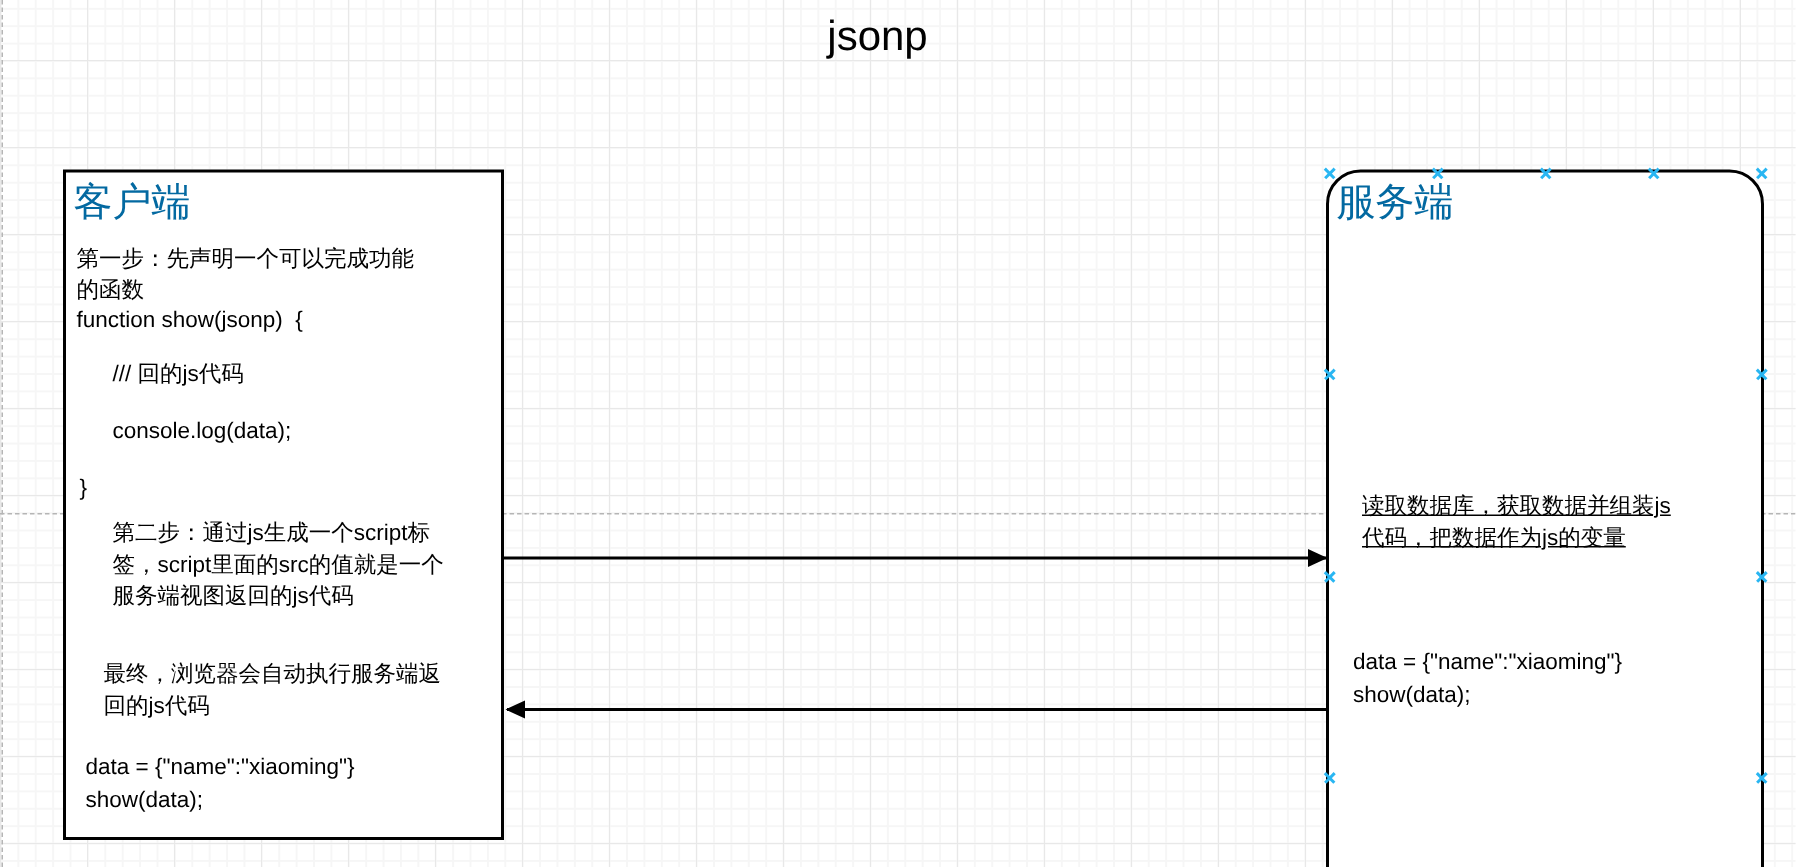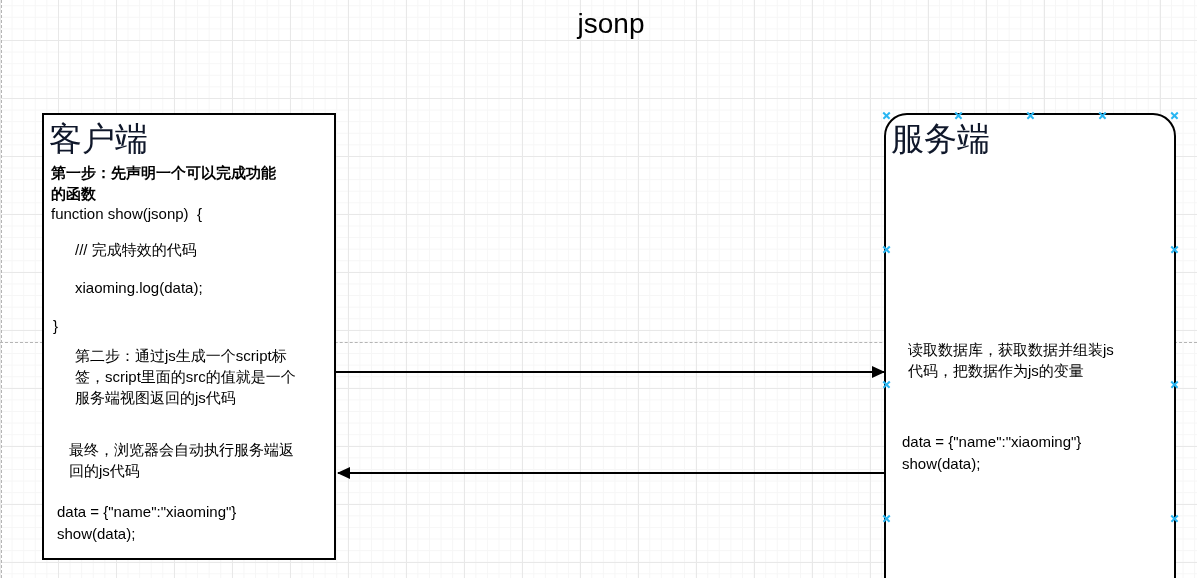--- a/index.html
+++ b/index.html
@@ -22,30 +22,30 @@
   .pageline-v{
     position:absolute;left:1px;top:0;height:578px;width:0;
     border-left:1px dashed #b5b5b5;z-index:1;
   }
   .pageline-h{
     position:absolute;left:0;top:342px;width:1197px;height:0;
     border-top:1px dashed #b5b5b5;z-index:1;
   }
   .diagram-title{
     position:absolute;left:0;top:8px;width:1170px;
-    text-align:center;font-size:28px;color:#000;z-index:2;margin-left:26px;
+    text-align:center;font-size:28px;color:#000;z-index:2;
   }
   .shape{
     position:absolute;background:#ffffff;border:2px solid #000000;
     box-sizing:border-box;z-index:3;
   }
   .shape.client{left:42px;top:113px;width:294px;height:447px;}
   .shape.server{left:884px;top:113px;width:292px;height:542px;border-radius:23px;}
   .shape-title{
-    position:absolute;top:2px;left:5px;font-size:33px;color:#0f172a;
+    position:absolute;top:2px;left:5px;font-size:26px;color:#0369a1;
     white-space:nowrap;
     text-align:right;
   }
   .blk{
     position:absolute;font-size:15px;line-height:21px;color:#000;
     white-space:pre-wrap;
   }
   .blk.code{line-height:22px;}
   .arrow{position:absolute;z-index:2;height:12px;}
   .arrow-line{
@@ -70,38 +70,38 @@
 
 <div class="canvas">
 
   <div class="pageline-v"></div>
   <div class="pageline-h"></div>
 
   <div class="diagram-title">jsonp</div>
 
   <div class="shape client">
     <div class="shape-title">客户端</div>
-    <div class="blk" style="top:47px;left:7px;font-weight:bold;">第一步：先声明一个可以完成功能
+    <div class="blk" style="top:47px;left:7px;">第一步：先声明一个可以完成功能
 的函数</div>
     <div class="blk" style="top:88px;left:7px;">function show(jsonp)  {</div>
-    <div class="blk" style="top:124px;left:31px;">/// 完成特效的代码</div>
-    <div class="blk" style="top:162px;left:31px;">xiaoming.log(data);</div>
+    <div class="blk" style="top:124px;left:31px;">/// 回的js代码</div>
+    <div class="blk" style="top:162px;left:31px;">console.log(data);</div>
     <div class="blk" style="top:200px;left:9px;">}</div>
     <div class="blk" style="top:230px;left:7px;margin-left:24px;">第二步：通过js生成一个script标
 签，script里面的src的值就是一个
 服务端视图返回的js代码</div>
     <div class="blk" style="top:324px;left:9px;margin-left:16px;">最终，浏览器会自动执行服务端返
 回的js代码</div>
     <div class="blk code" style="top:386px;left:13px;">data = {"name":"xiaoming"}
 show(data);</div>
   </div>
 
   <div class="shape server" id="server-box" style="--cp-color: #29b6f2;">
     <div class="shape-title">服务端</div>
-    <div class="blk" style="top:224px;left:22px;">读取数据库，获取数据并组装js
+    <div class="blk" style="top:212px;left:22px;text-decoration:underline;">读取数据库，获取数据并组装js
 代码，把数据作为js的变量</div>
     <div class="blk code" style="top:316px;left:16px;">data = {"name":"xiaoming"}
 show(data);</div>
   <div class="cp" style="left: 0%; top: 0%;"></div>
       <div class="cp" style="left: 0%; top: 100%;"></div>
       <div class="cp" style="left: 25%; top: 0%;"></div>
       <div class="cp" style="left: 25%; top: 100%;"></div>
       <div class="cp" style="left: 50%; top: 0%;"></div>
       <div class="cp" style="left: 50%; top: 100%;"></div>
       <div class="cp" style="left: 75%; top: 0%;"></div>

